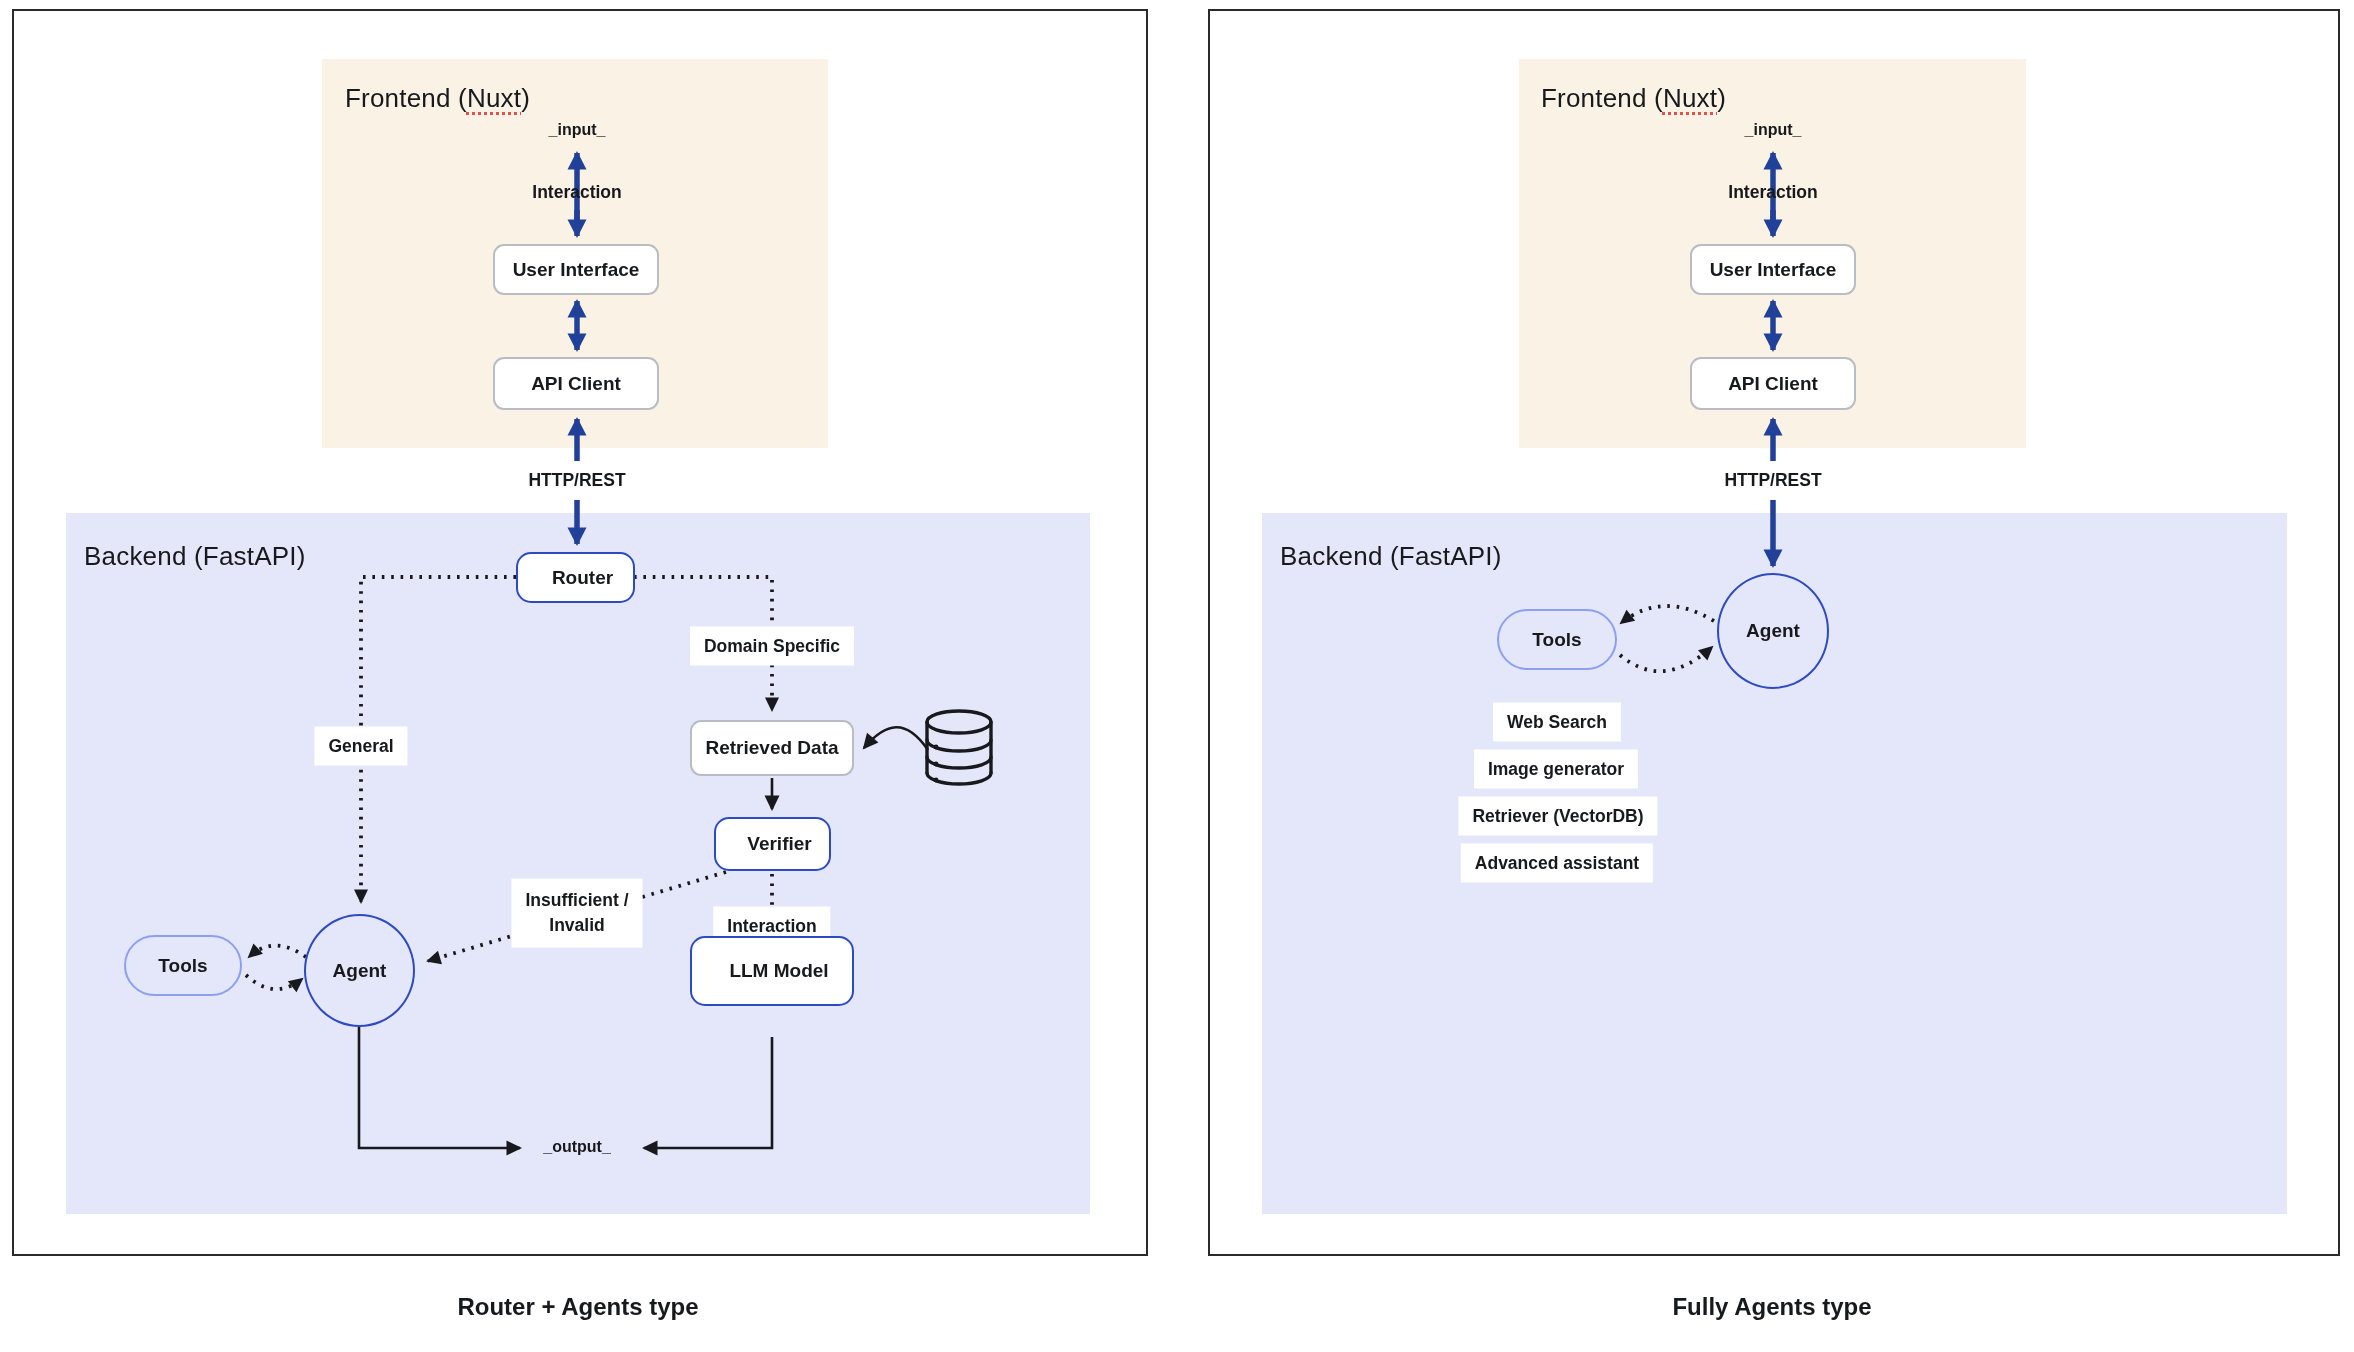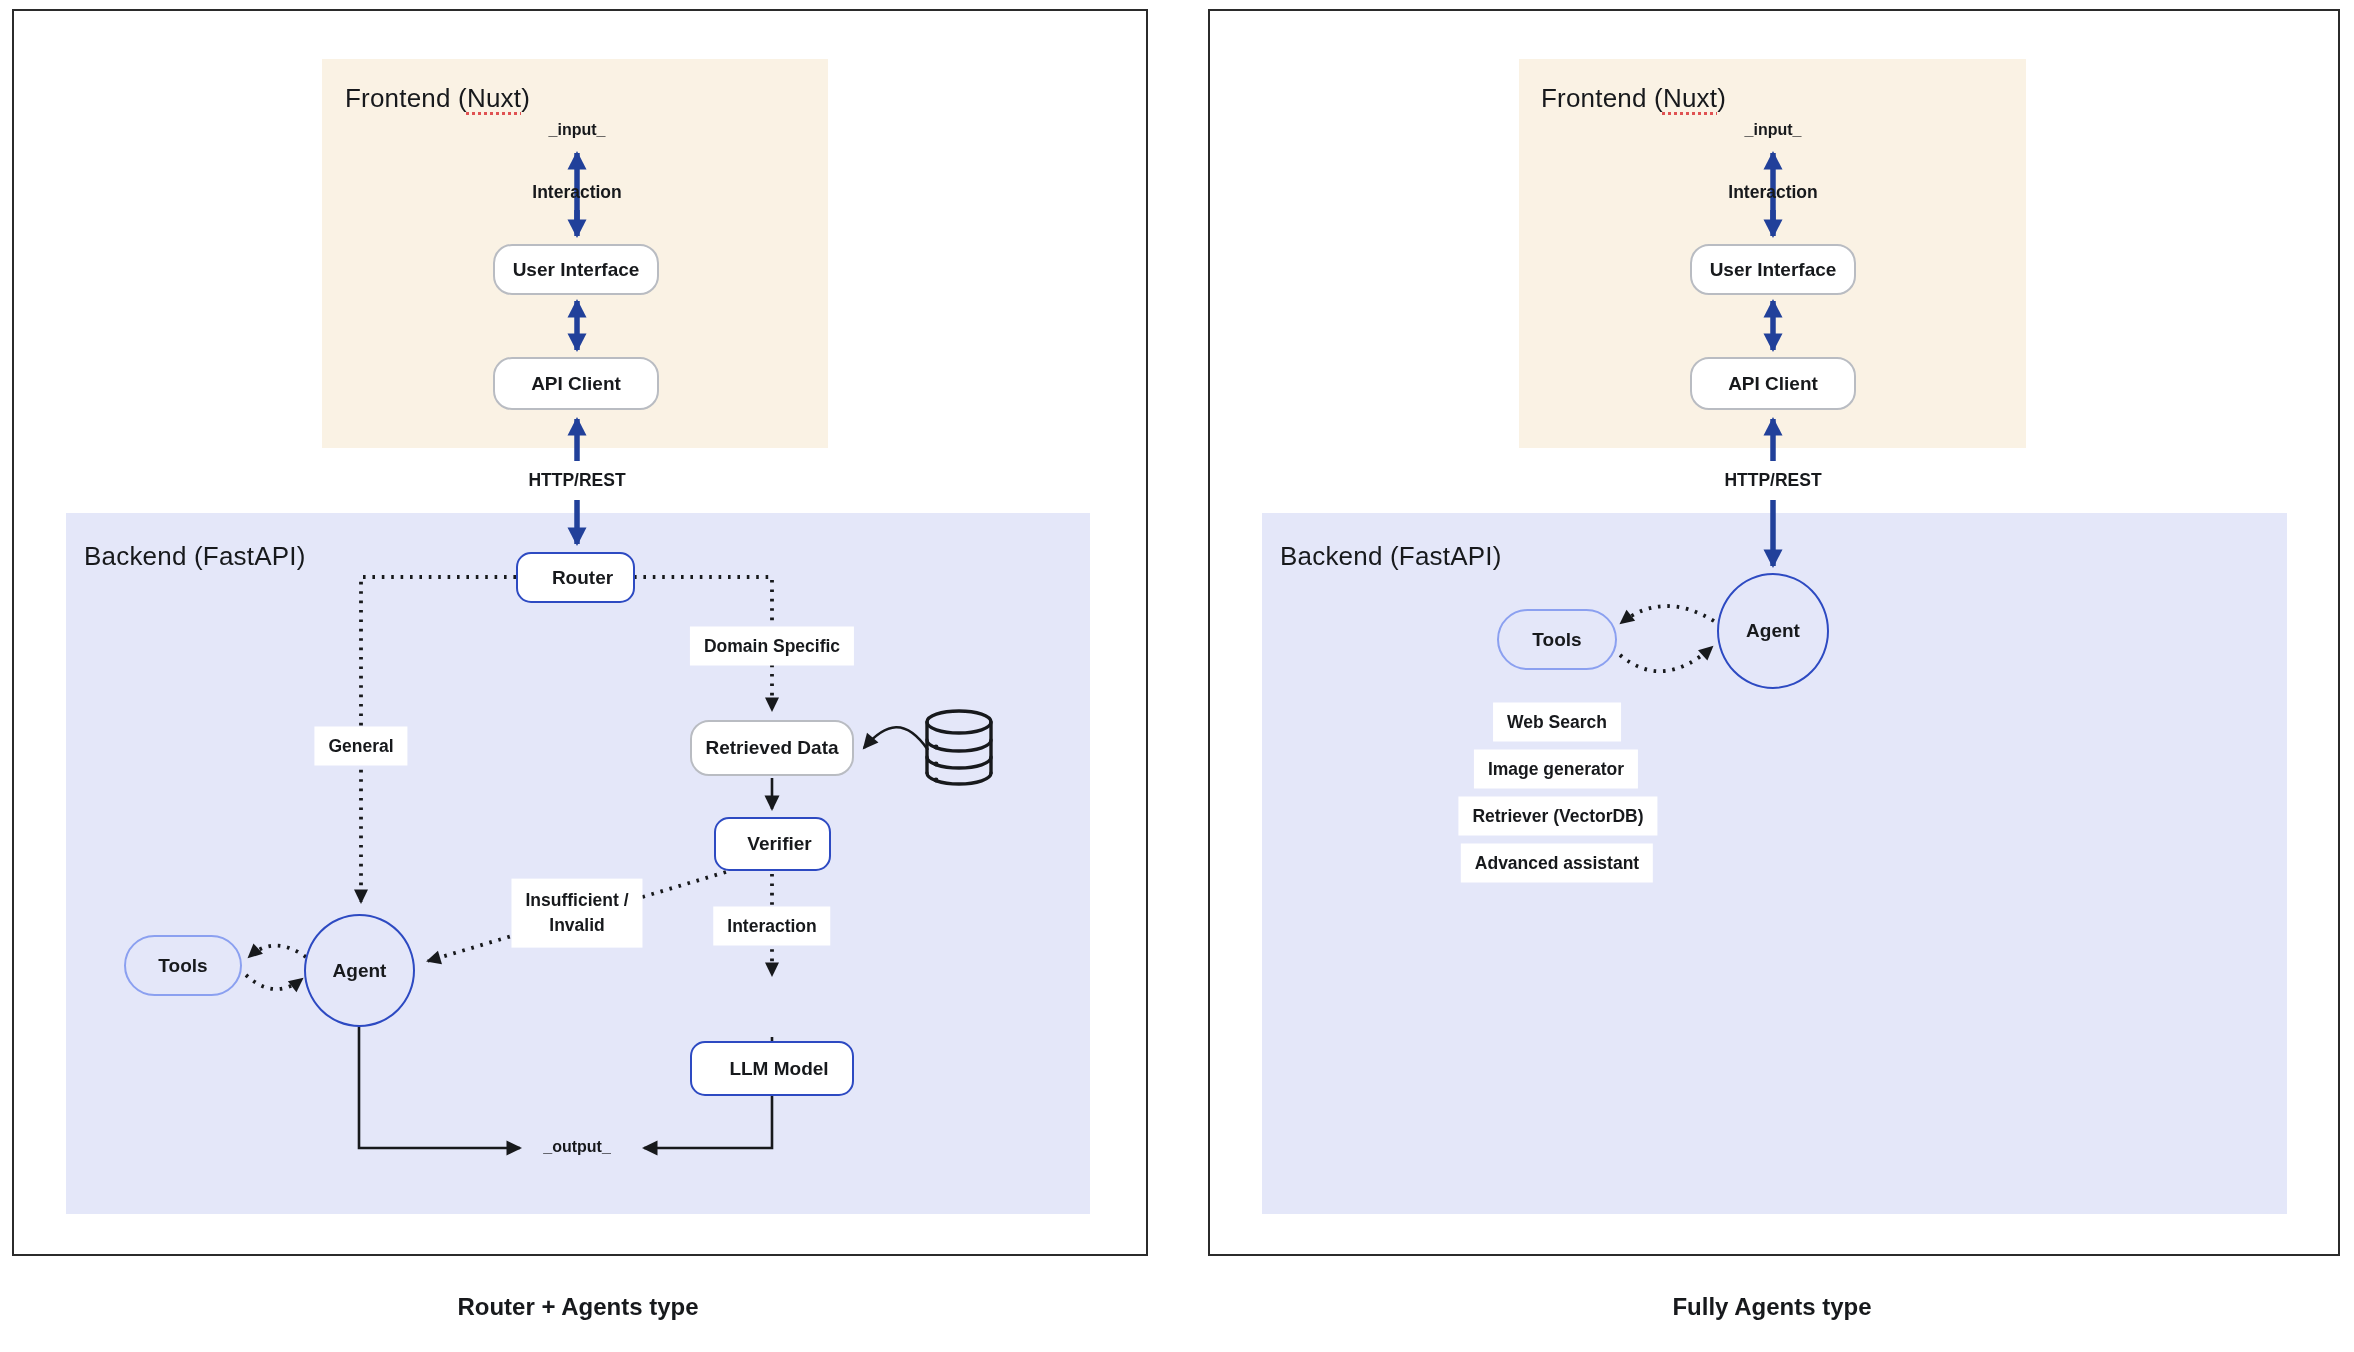--- a/index.html
+++ b/index.html
@@ -22,21 +22,21 @@
   .region{position:absolute;z-index:1;}
   .region.frontend{background:var(--frontend-bg);}
   .region.backend{background:var(--backend-bg);}
   .connectors{position:absolute;left:0;top:0;z-index:2;pointer-events:none;}
   .region-title{position:absolute;z-index:3;font-size:26px;font-weight:400;letter-spacing:.2px;white-space:nowrap;}
   .squiggle{text-decoration:underline;text-decoration-style:dotted;text-decoration-color:var(--spell-red);text-decoration-thickness:2.5px;text-underline-offset:5px;}
   .node{
     position:absolute;z-index:3;display:flex;align-items:center;justify-content:center;
     font-weight:600;font-size:19px;white-space:nowrap;background:#ffffff;box-sizing:border-box;
   }
-  .node.gray{border:2px solid var(--gray-border);border-radius:19px;}
+  .node.gray{border:2px solid var(--gray-border);border-radius:11px;}
   .node.blue{border:2.5px solid var(--node-border);border-radius:15px;padding-left:14px;}
   .node.circle{border:2.5px solid var(--node-border);border-radius:50%;background:transparent;}
   .node.pill{border:2.5px solid var(--tools-border);border-radius:32px;background:transparent;}
   .flow-label{
     position:absolute;z-index:3;transform:translate(-50%,-50%);
     font-weight:700;font-size:17.5px;white-space:nowrap;text-align:center;
   }
   .flow-label.boxed{background:#ffffff;padding:9px 14px;}
   .flow-label.two-line{line-height:1.45;}
   .flow-label.io{font-size:16px;}
@@ -134,21 +134,21 @@
 
   <div class="node gray" style="left:690px;top:720px;width:164px;height:56px;">Retrieved Data</div>
   <div class="node blue" style="left:714px;top:817px;width:117px;height:54px;">Verifier</div>
 
   <div class="flow-label boxed two-line" style="left:577px;top:913px;">
     <div>Insufficient /</div>
     <div>Invalid</div>
   </div>
   <div class="flow-label boxed" style="left:772px;top:926px;">Interaction</div>
 
-  <div class="node blue" style="left:690px;top:1041px;width:164px;height:55px;">LLM Model</div>
+  <div class="node blue" style="left:690px;top:936px;width:164px;height:70px;">LLM Model</div>
 
   <div class="node circle" style="left:304px;top:914px;width:111px;height:113px;">Agent</div>
   <div class="node pill" style="left:124px;top:935px;width:118px;height:61px;">Tools</div>
 
   <div class="flow-label io" style="left:577px;top:1147px;">_output_</div>
 
   <div class="caption" style="left:578px;top:1307px;">Router + Agents type</div>
 
   <div class="region-title" style="left:1541px;top:83px;"><span>Frontend (</span><span class="squiggle">Nuxt</span><span>)</span></div>
 

